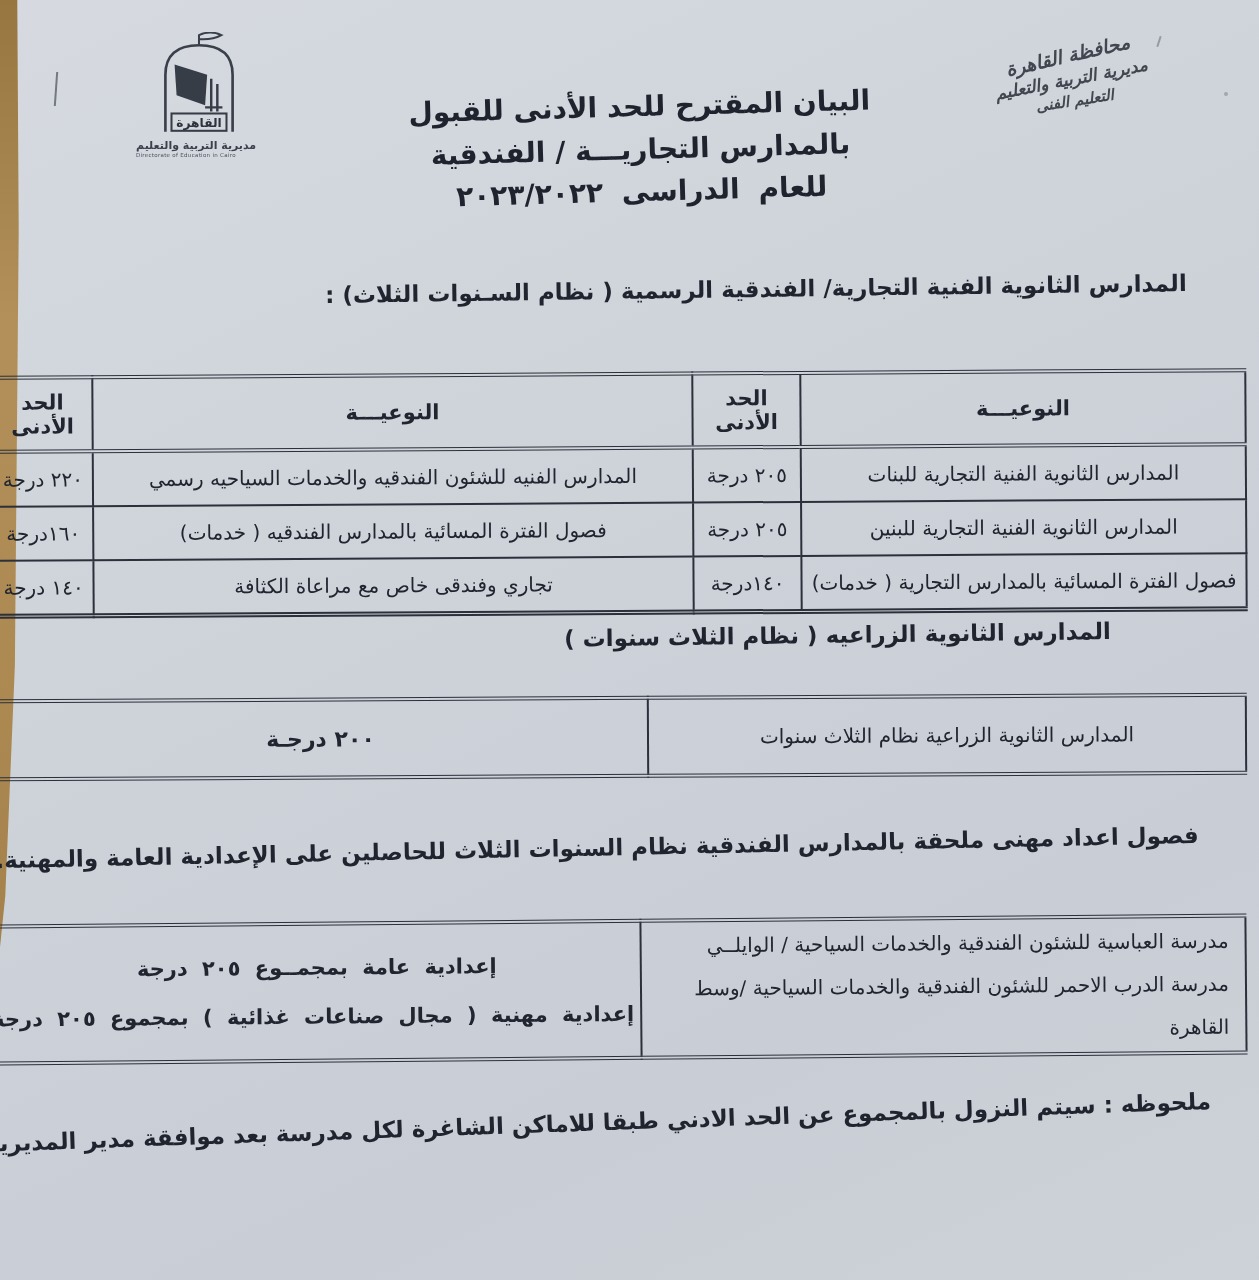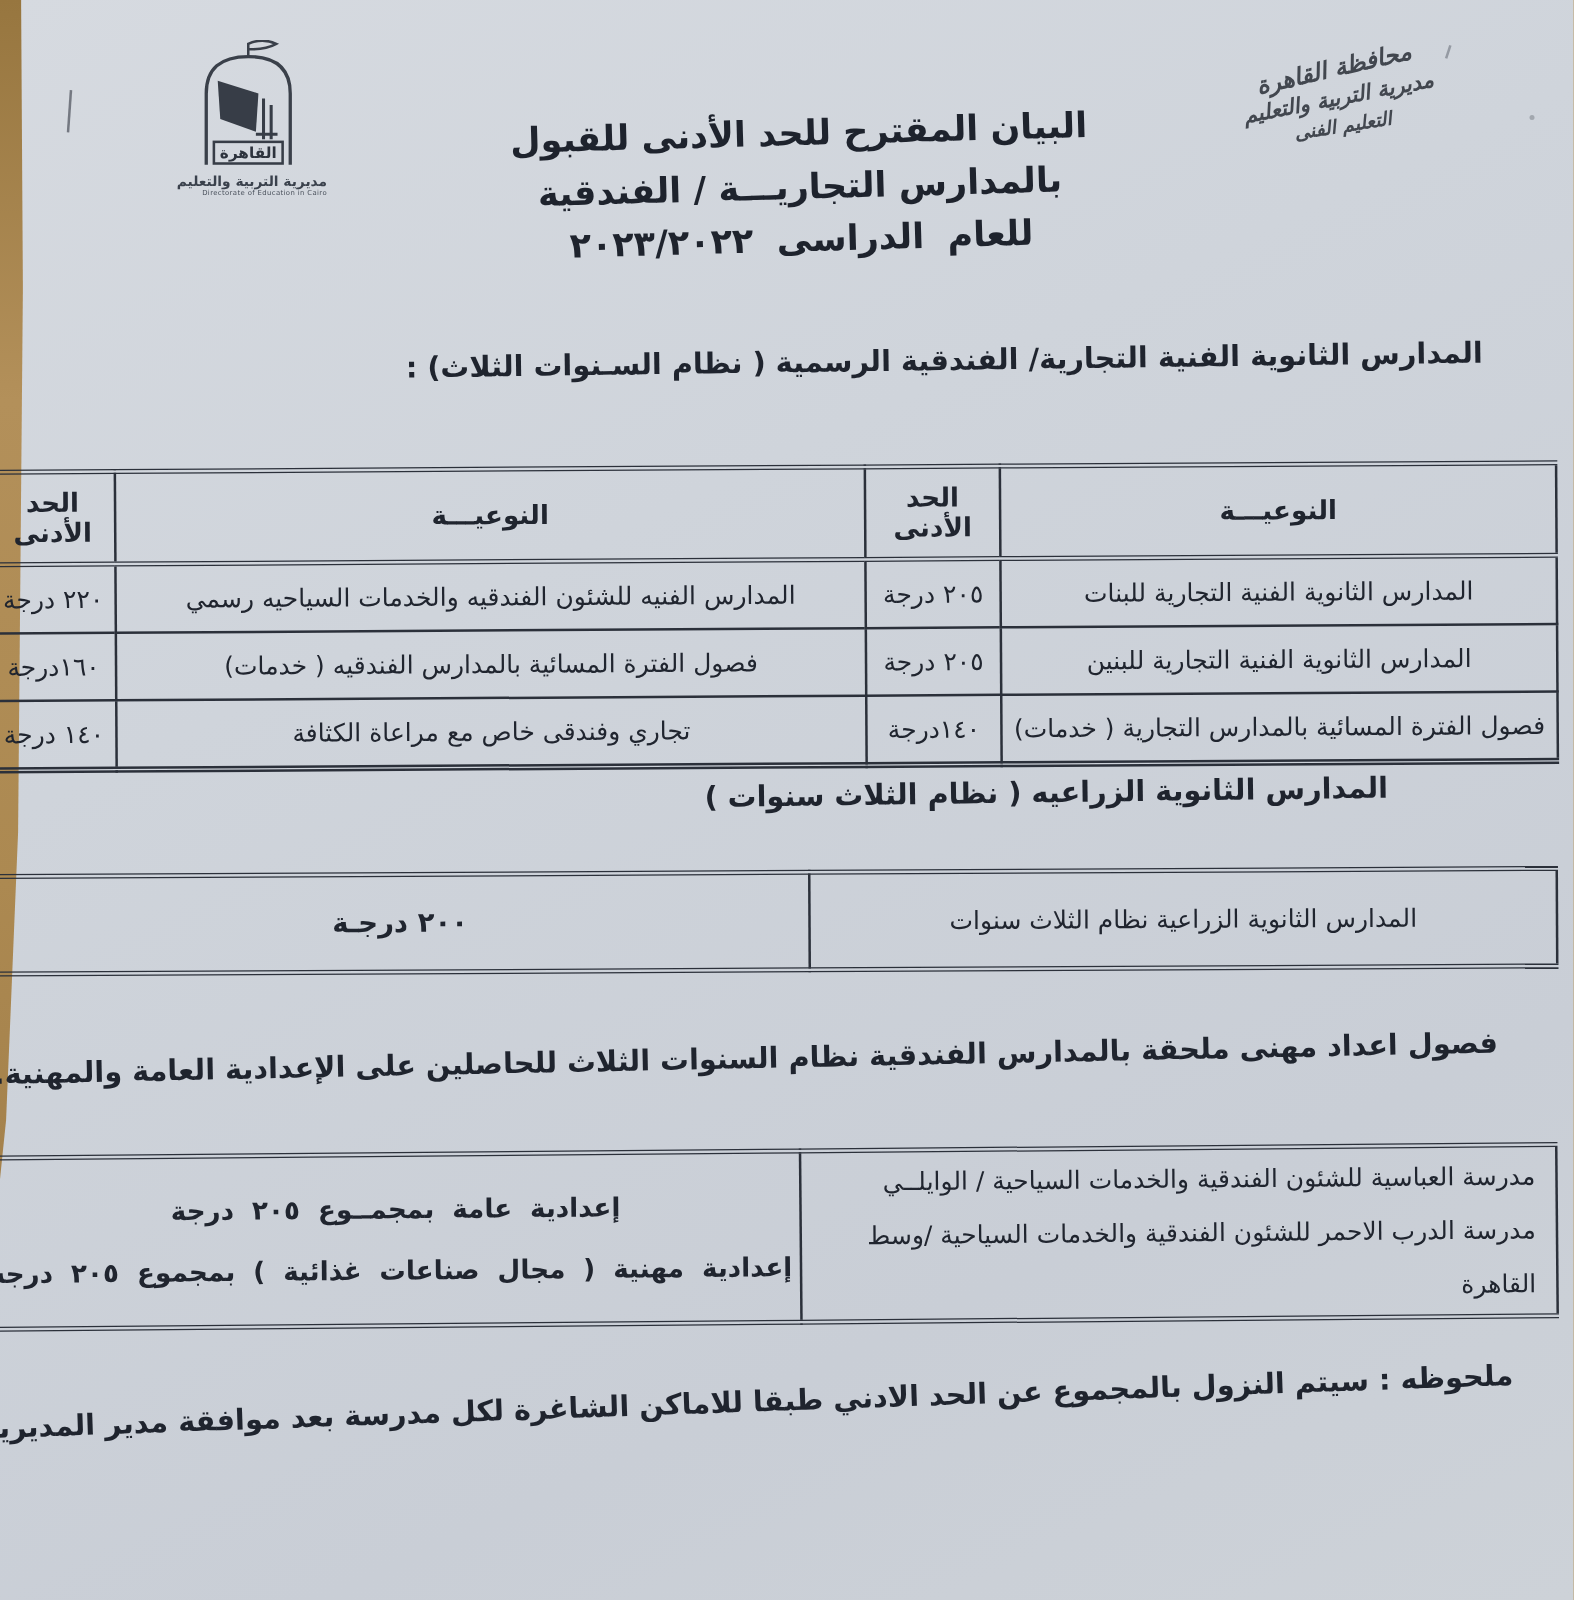--- a/index.html
+++ b/index.html
@@ -12,21 +12,21 @@
     position:relative;width:1259px;height:1280px;overflow:hidden;
     background:linear-gradient(155deg,#d6dae0 0%,#cfd4db 35%,#c9ced6 75%,#cdd2d8 100%);
     color:#20252f;
   }
   .edge-strip{
     position:absolute;left:0;top:0;width:24px;height:1280px;
     background:linear-gradient(#97763f,#b3905a 25%,#ac8951 55%,#a5824c 72%);
     clip-path:polygon(0 0,72% 0,78% 18%,62% 52%,22% 70%,0 74%);
   }
   
-  .logo{position:absolute;left:136px;top:32px;width:126px;text-align:right;color:#333a45;}
+  .logo{position:absolute;left:136px;top:32px;width:126px;text-align:left;color:#333a45;}
   .logo svg{display:block;margin:0 auto;}
   .logo-org{font-size:11px;font-weight:bold;line-height:1.1;color:#3a414c;}
   .logo-en{font-size:5.5px;letter-spacing:.3px;color:#4a515c;}
   
   .stamp{
     position:absolute;right:38px;top:44px;width:300px;text-align:center;
     transform:rotate(-9deg);color:#42474f;font-weight:bold;font-style:italic;
   }
   .stamp-l1{font-size:19px;transform:rotate(-4deg);}
   .stamp-l2{font-size:17px;transform:rotate(-2deg);margin-top:3px;}

